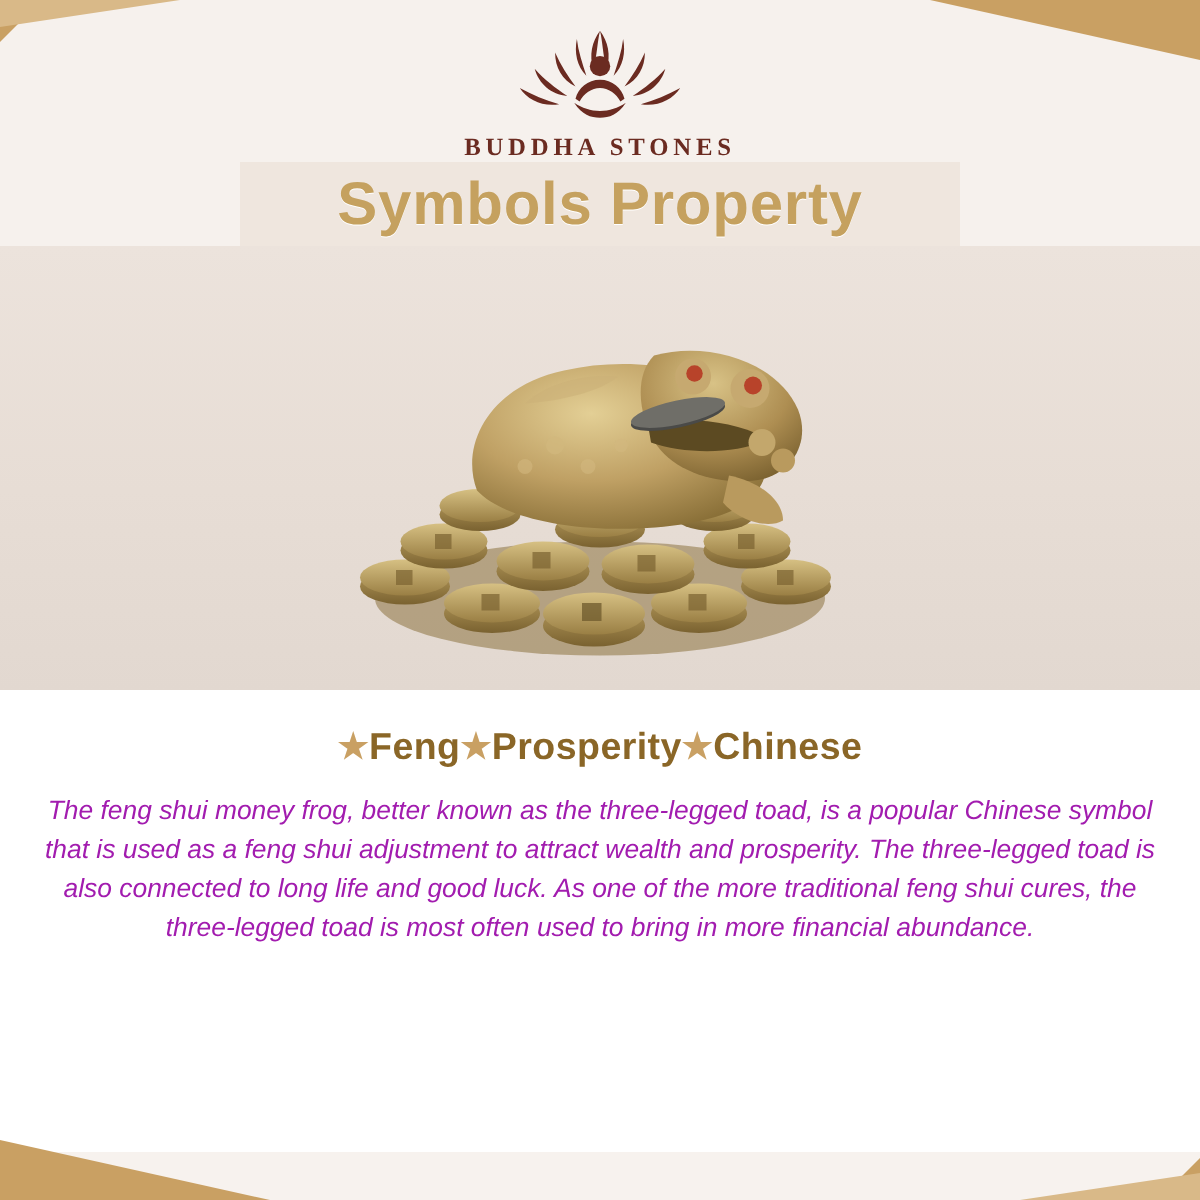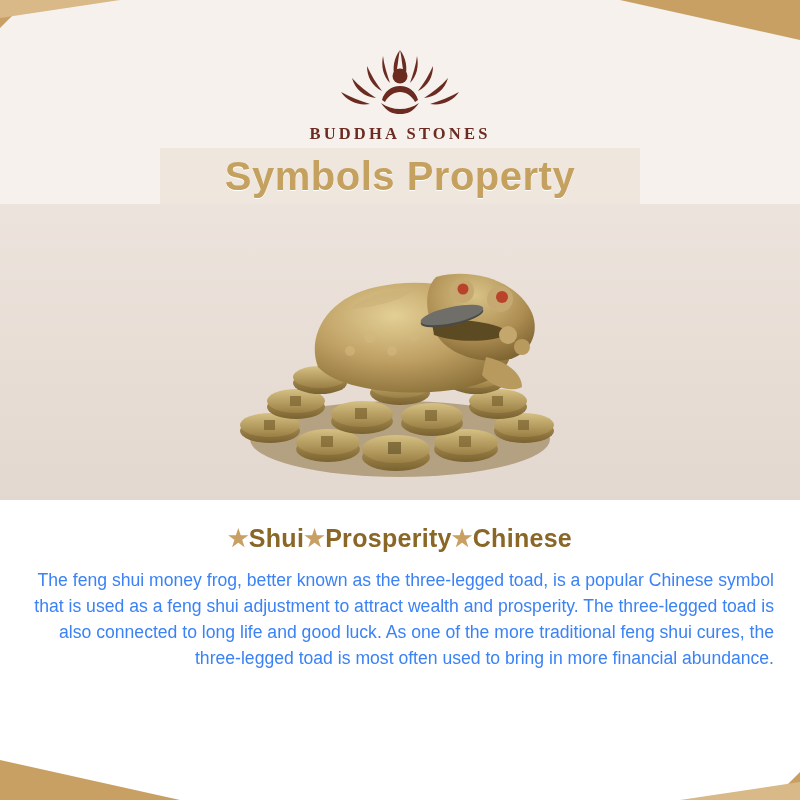--- a/index.html
+++ b/index.html
@@ -55,27 +55,27 @@
   }
   .corner-br2 {
     bottom: 0; right: 0;
     border-bottom: 18px solid #d9b988;
     border-left: 120px solid transparent;
   }
 
   
   .header {
     position: relative;
-    height: 148px;
+    height: 108px;
     background: #f6f1ed;
     display: flex;
     flex-direction: column;
     align-items: center;
     justify-content: flex-start;
-    padding-top: 34px;
+    padding-top: 6px;
     box-sizing: border-box;
   }
   .logo-mark {
     width: 150px;
     height: 86px;
     display: block;
   }
   .brand-name {
     margin-top: 4px;
     font-size: 16.5px;
@@ -175,23 +175,24 @@
   }
   .tagline .star {
     color: #c9a063;
     font-size: 23px;
     vertical-align: 1px;
   }
   .tagline .word { color: #8a6627; }
   .paragraph {
     font-size: 17.6px;
     line-height: 1.48;
-    color: #3b82f6;
-    text-align: right;
+    color: #a21caf;
+    text-align: center;
     font-family: "Liberation Sans", sans-serif;
+    font-style: italic;
   }
 
   .footer-pad {
     height: 86px;
     background: #ffffff;
   }
 </style>
 </head>
 <body>
 
@@ -342,19 +343,19 @@
         <circle cx="214" cy="120" r="4.5" fill="#d2b87e" opacity="0.6"></circle>
 
         <ellipse cx="308" cy="118" rx="9" ry="9" fill="#c3a76c"></ellipse>
         <ellipse cx="322" cy="130" rx="8" ry="8" fill="#b99a5e"></ellipse>
       </svg>
     </div>
   </div>
 
   <div class="body-area">
     <div class="tagline">
-      <span class="star">★</span><span class="word">Shui</span><span class="star">★</span><span class="word">Prosperity</span><span class="star">★</span><span class="word">Chinese</span>
+      <span class="star">★</span><span class="word">Feng</span><span class="star">★</span><span class="word">Prosperity</span><span class="star">★</span><span class="word">Chinese</span>
     </div>
     <div class="paragraph">The feng shui money frog, better known as the three-legged toad, is a popular Chinese symbol that is used as a feng shui adjustment to attract wealth and prosperity. The three-legged toad is also connected to long life and good luck. As one of the more traditional feng shui cures, the three-legged toad is most often used to bring in more financial abundance.</div>
   </div>
 
   <div class="footer-pad"></div>
 </div>
 
 </body></html>

